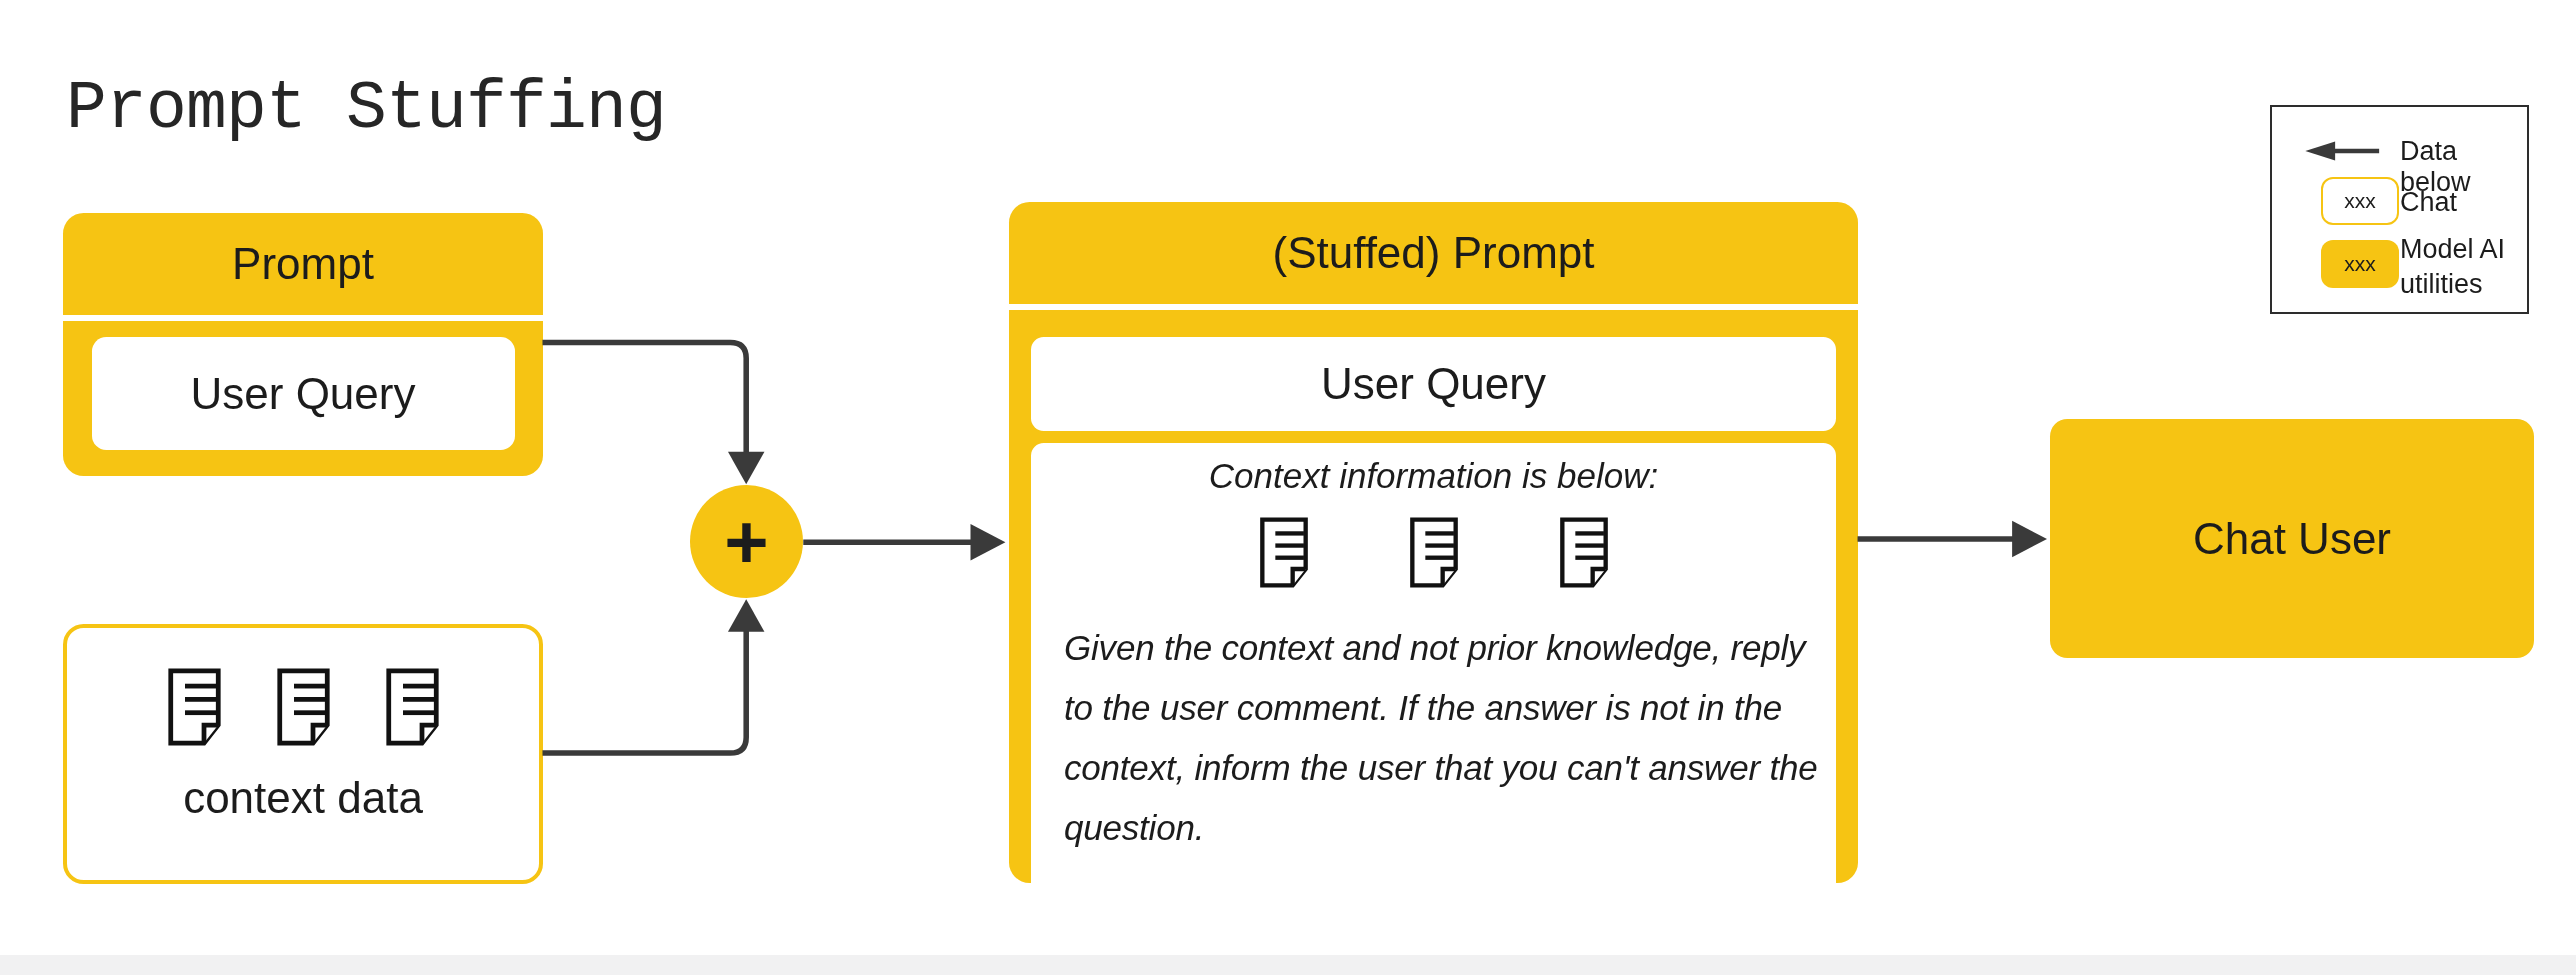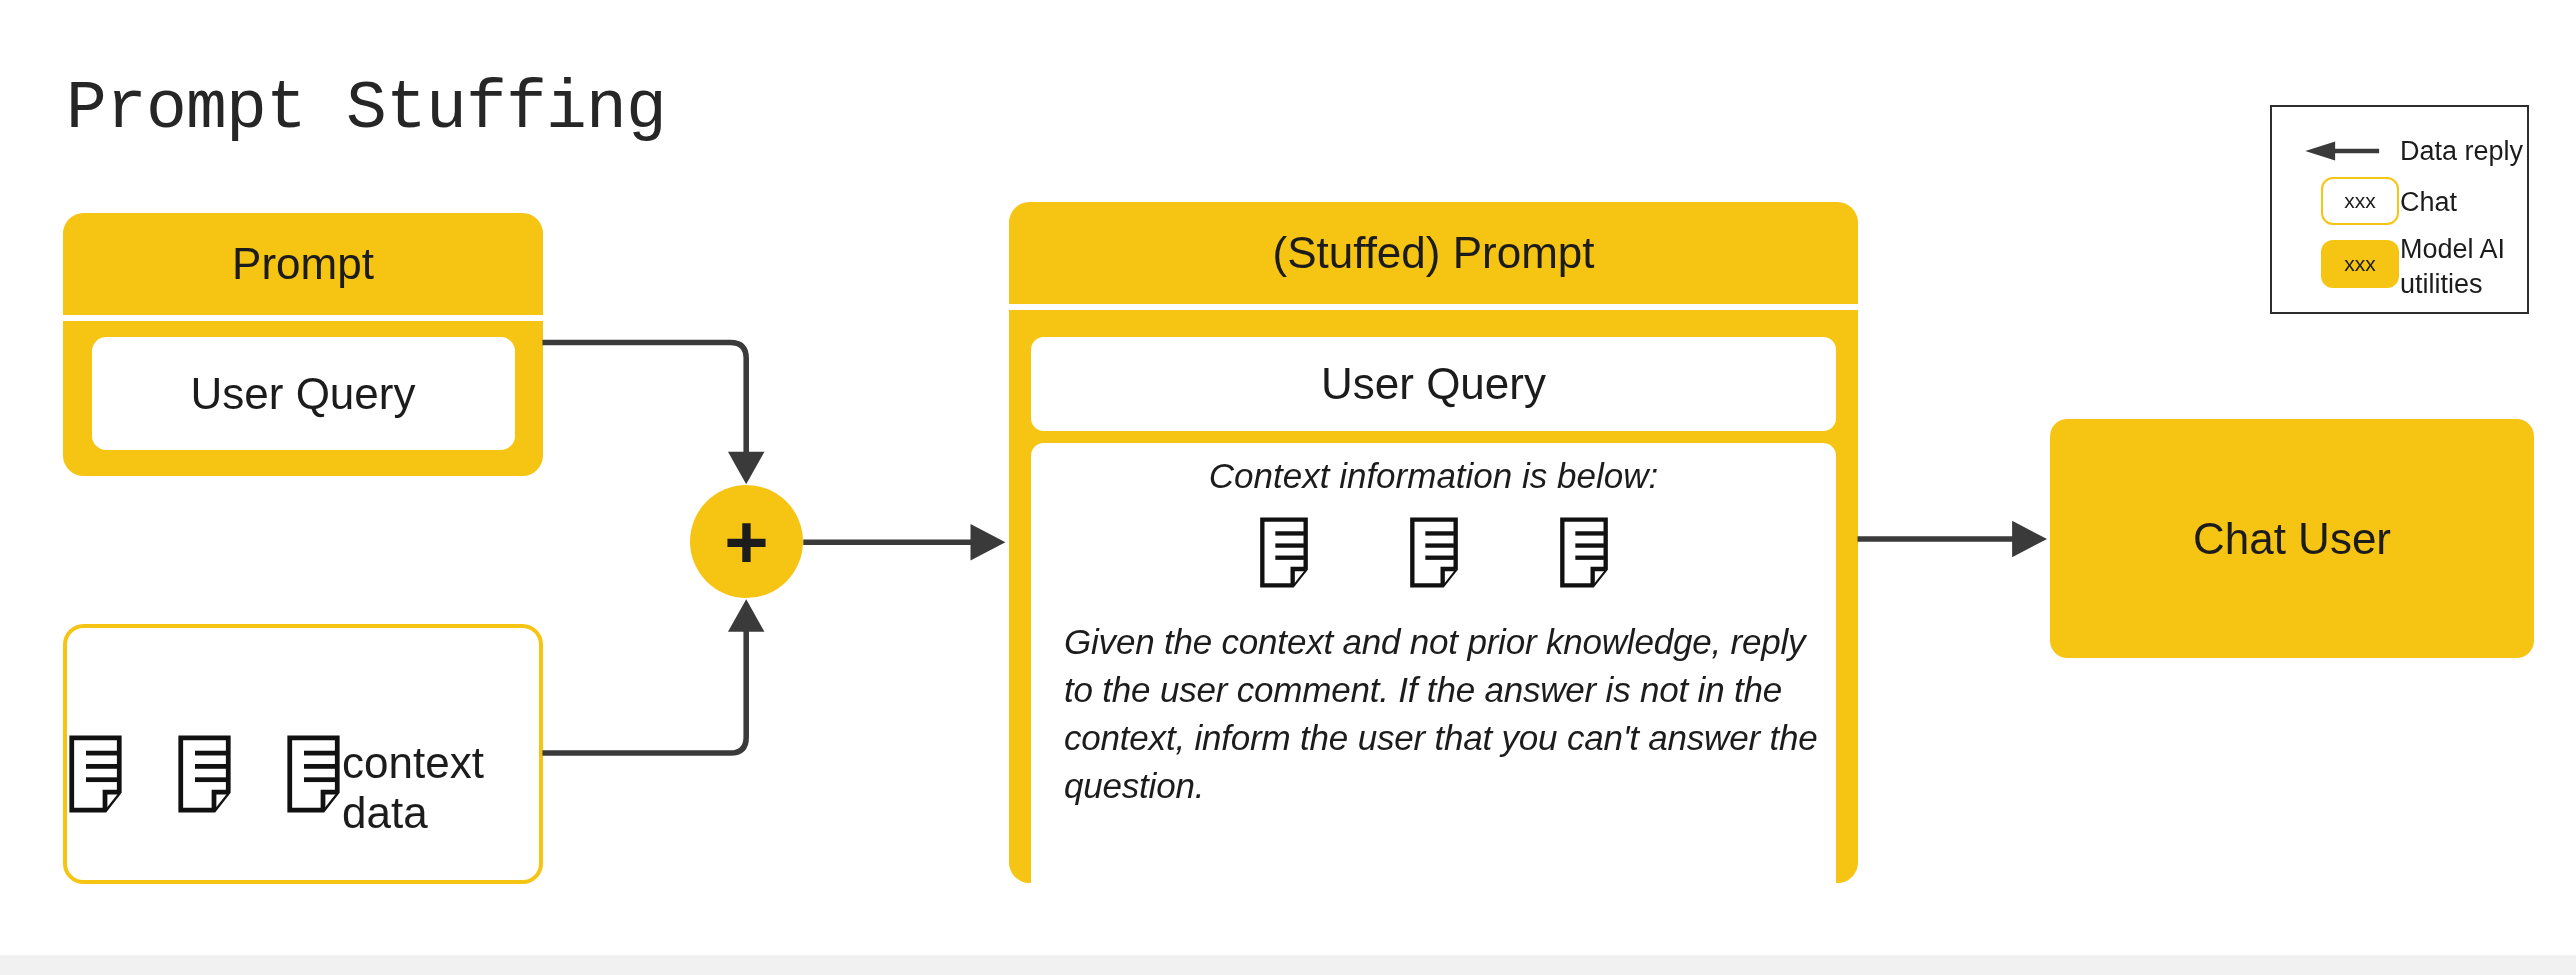--- a/index.html
+++ b/index.html
@@ -38,21 +38,21 @@
   
   .augment-label{
     position:absolute;left:16px;top:514px;width:698px;
     font-size:44px;font-style:italic;color:#1b1b1b;white-space:nowrap;
   }
 
   
   .context-box{
     position:absolute;left:63px;top:624px;width:480px;height:260px;
     background:#ffffff;border:4.8px solid #F6C413;border-radius:20.6px;
-    display:flex;flex-direction:row;align-items:center;
+    display:flex;flex-direction:column;align-items:center;
     padding-top:40px;
   }
   .doc-row{display:flex;gap:52px;}
   .doc-row.small{gap:98px;}
   .doc-icon{display:block;}
   .context-label{font-size:44px;color:#1c1c1c;margin-top:27px;}
 
   
   .plus-circle{
     position:absolute;left:690px;top:485px;width:113px;height:113px;
@@ -78,21 +78,21 @@
     background:#ffffff;border-radius:12.7px;
     padding-top:12.7px;
   }
   .ctx2-heading{
     text-align:center;font-size:35px;font-style:italic;color:#1c1c1c;
   }
   .ctx2-white .doc-row{justify-content:center;margin-top:20.6px;}
   .ctx2-instruction{
     margin:28.5px 8px 0 33px;width:765px;
     font-size:35px;font-style:italic;color:#1c1c1c;
-    line-height:48px;letter-spacing:-0.2px;text-align:left;
+    line-height:60px;letter-spacing:-0.2px;text-align:left;
   }
 
   
   .chat-model{
     position:absolute;left:2050px;top:419px;width:484px;height:239px;
     background:#F6C413;border-radius:17.4px;
     display:flex;align-items:center;justify-content:center;
     font-size:44px;color:#1c1c1c;
   }
 
@@ -197,21 +197,21 @@
     </div>
   </div>
 
   <div class="chat-model">Chat User</div>
 
   <div class="legend">
     <svg class="legend-arrow" width="76" height="22" viewBox="0 0 96 28">
       <line x1="34" y1="14" x2="94" y2="14" stroke="#3A3A3A" stroke-width="6"></line>
       <polygon points="0,14 38,2 38,26" fill="#3A3A3A"></polygon>
     </svg>
-    <div class="legend-label l1">Data reply</div>
+    <div class="legend-label l1">Data below</div>
 
     <div class="legend-chip data">xxx</div>
     <div class="legend-label l2">Chat</div>
 
     <div class="legend-chip util">xxx</div>
     <div class="legend-label l3">Model AI utilities</div>
   </div>
 
   <svg class="arrows" width="2576" height="975" viewBox="0 0 3249 1230">
     <g>

